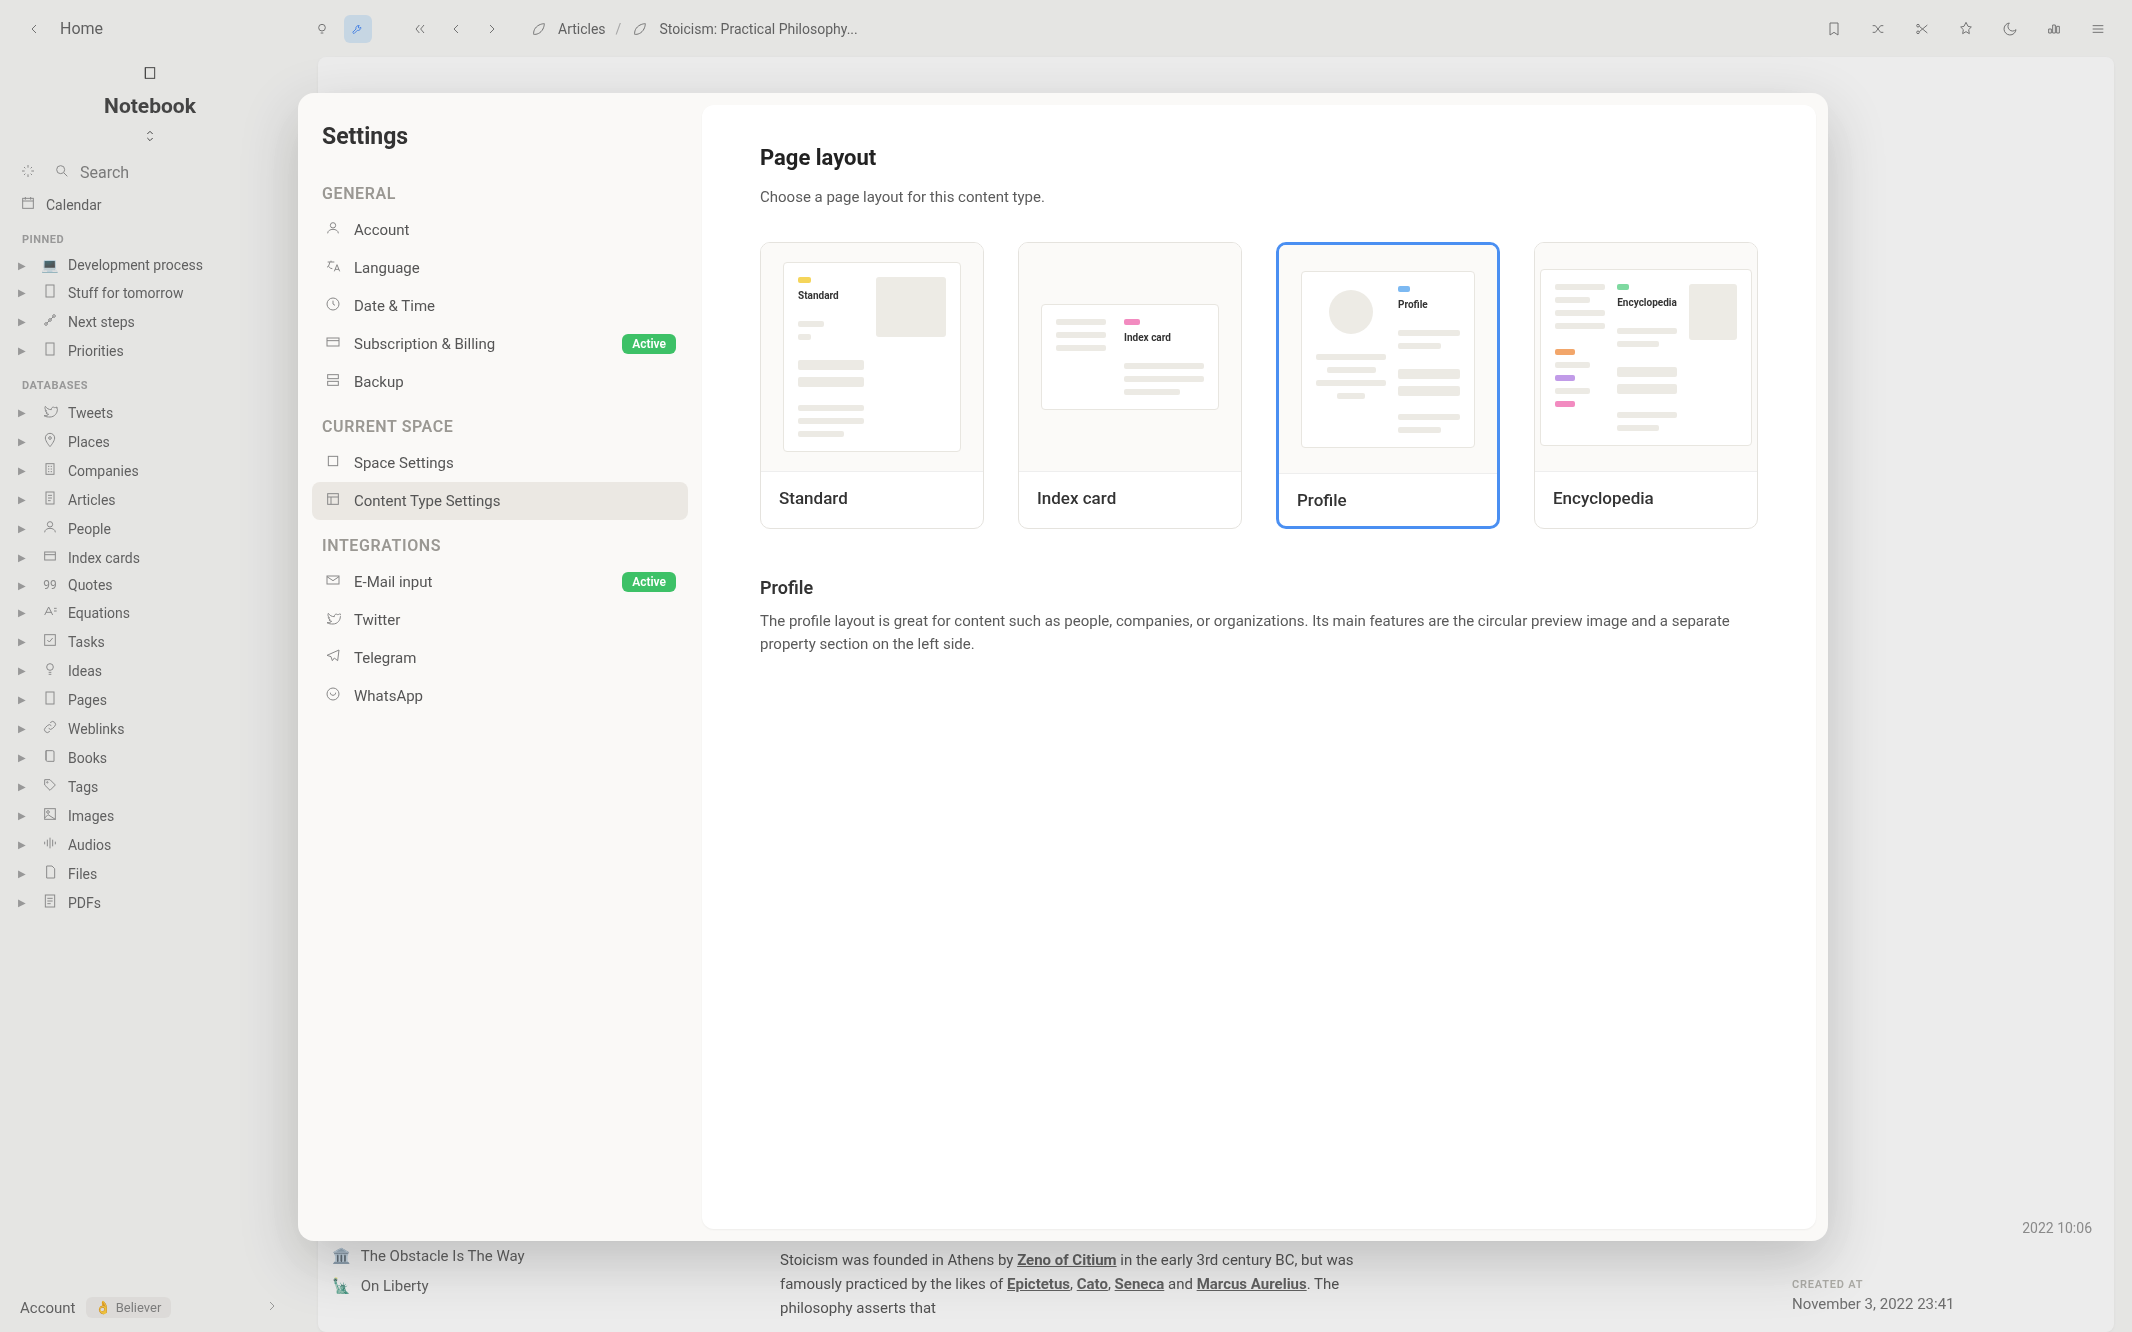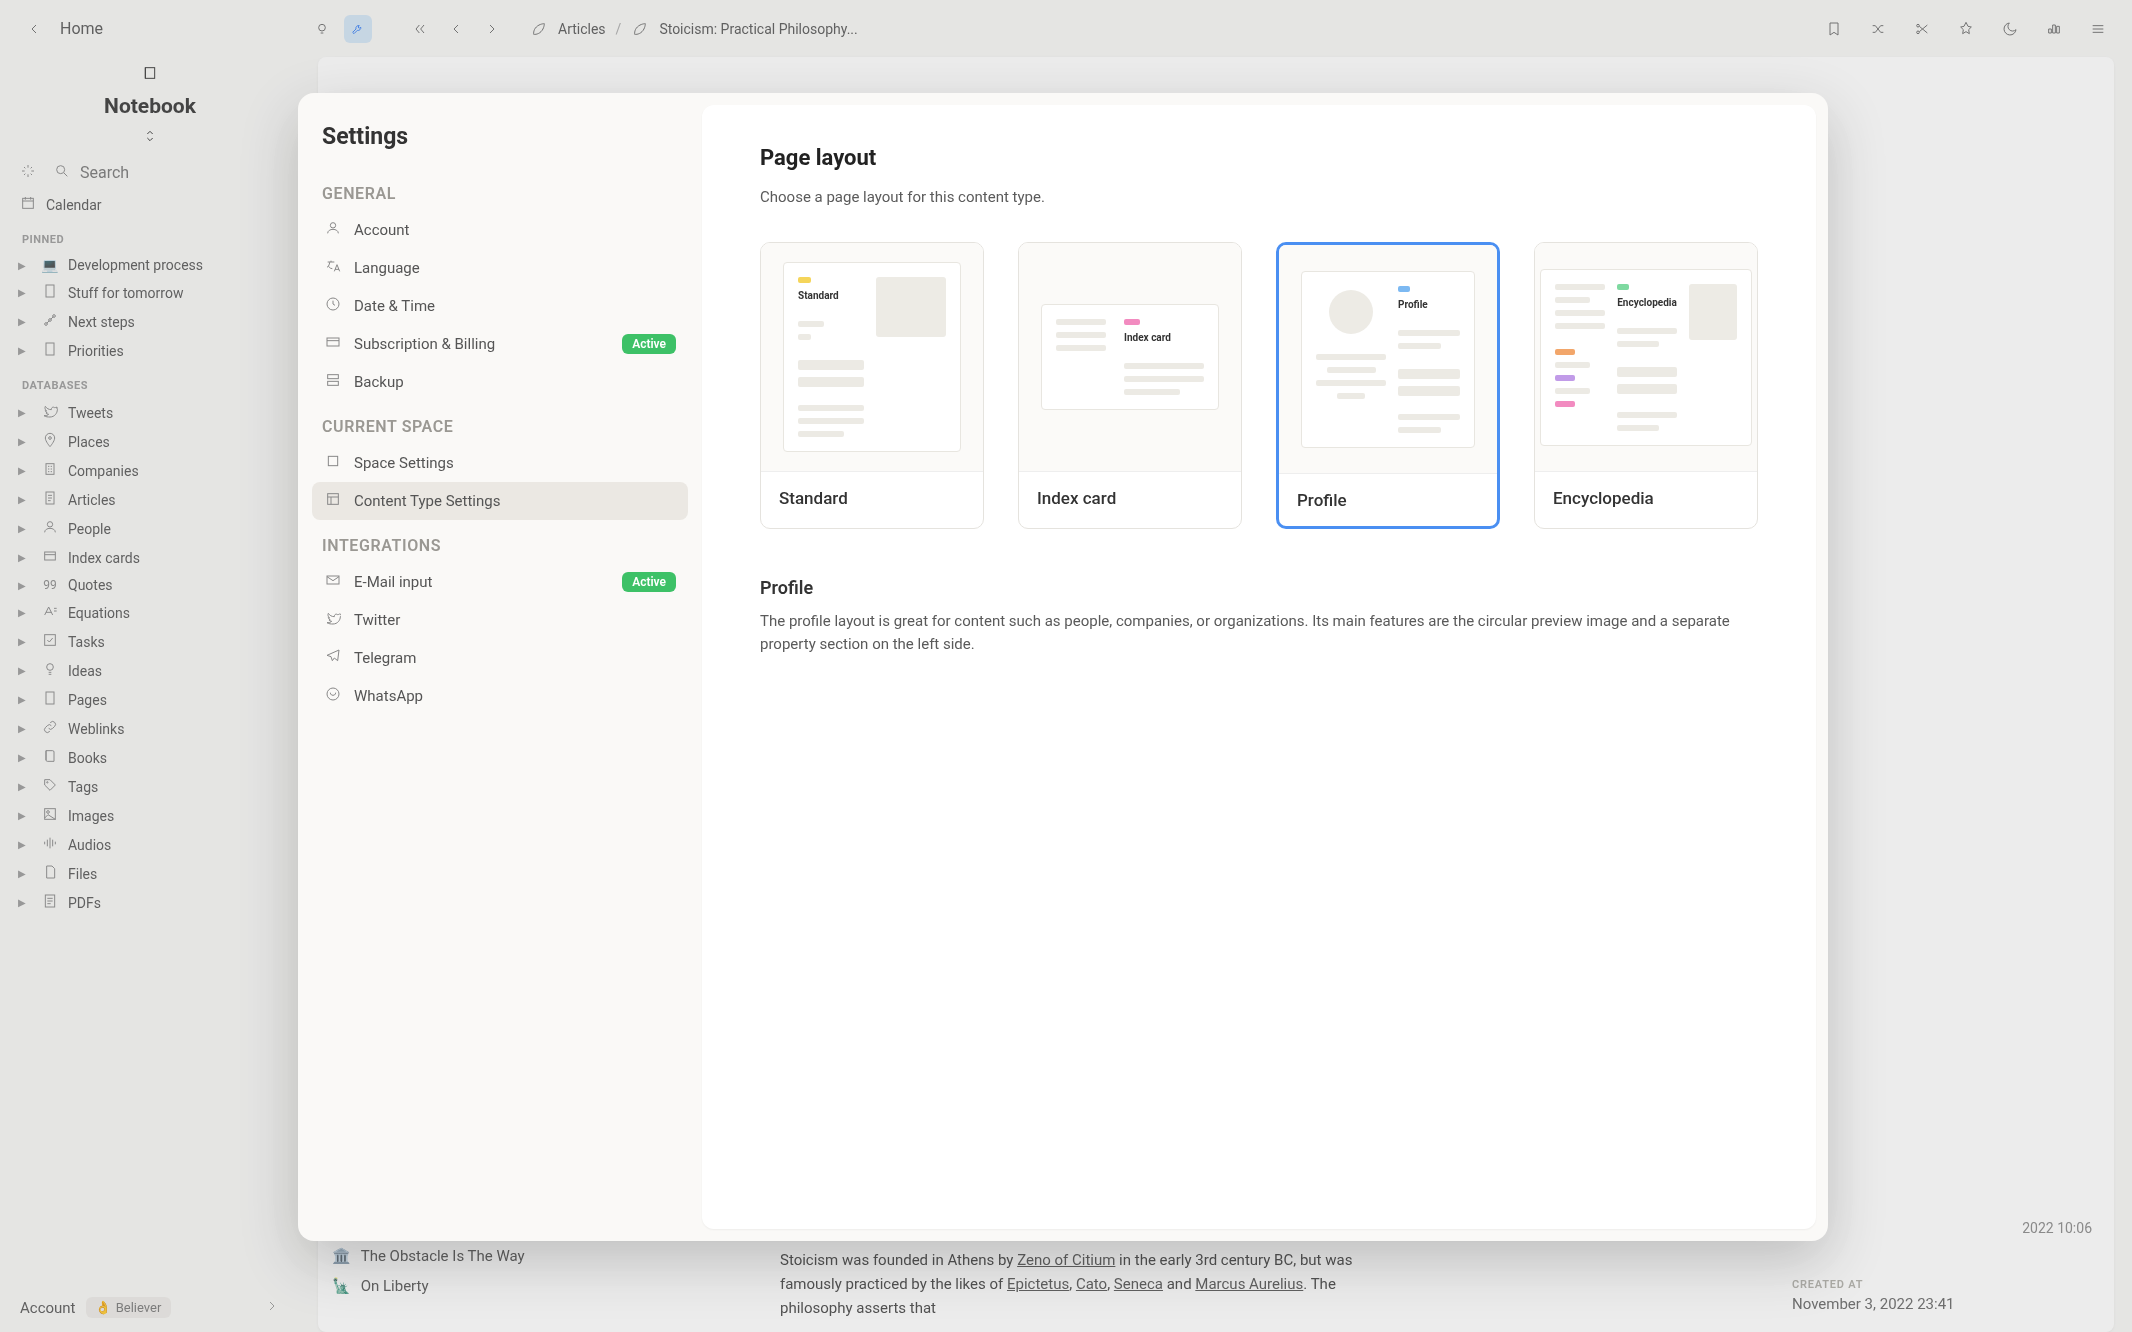--- a/index.html
+++ b/index.html
@@ -419,20 +419,21 @@
   width: 600px;
   z-index: 1;
   color: #444;
   font-size: 15px;
   line-height: 1.6;
 }
 
 .bg-content-center a {
   color: #555;
   text-decoration: underline;
+  font-weight: bold;
 }
 
 
 svg {
   width: 16px;
   height: 16px;
   stroke: currentColor;
   stroke-width: 1.5;
   fill: none;
 }

